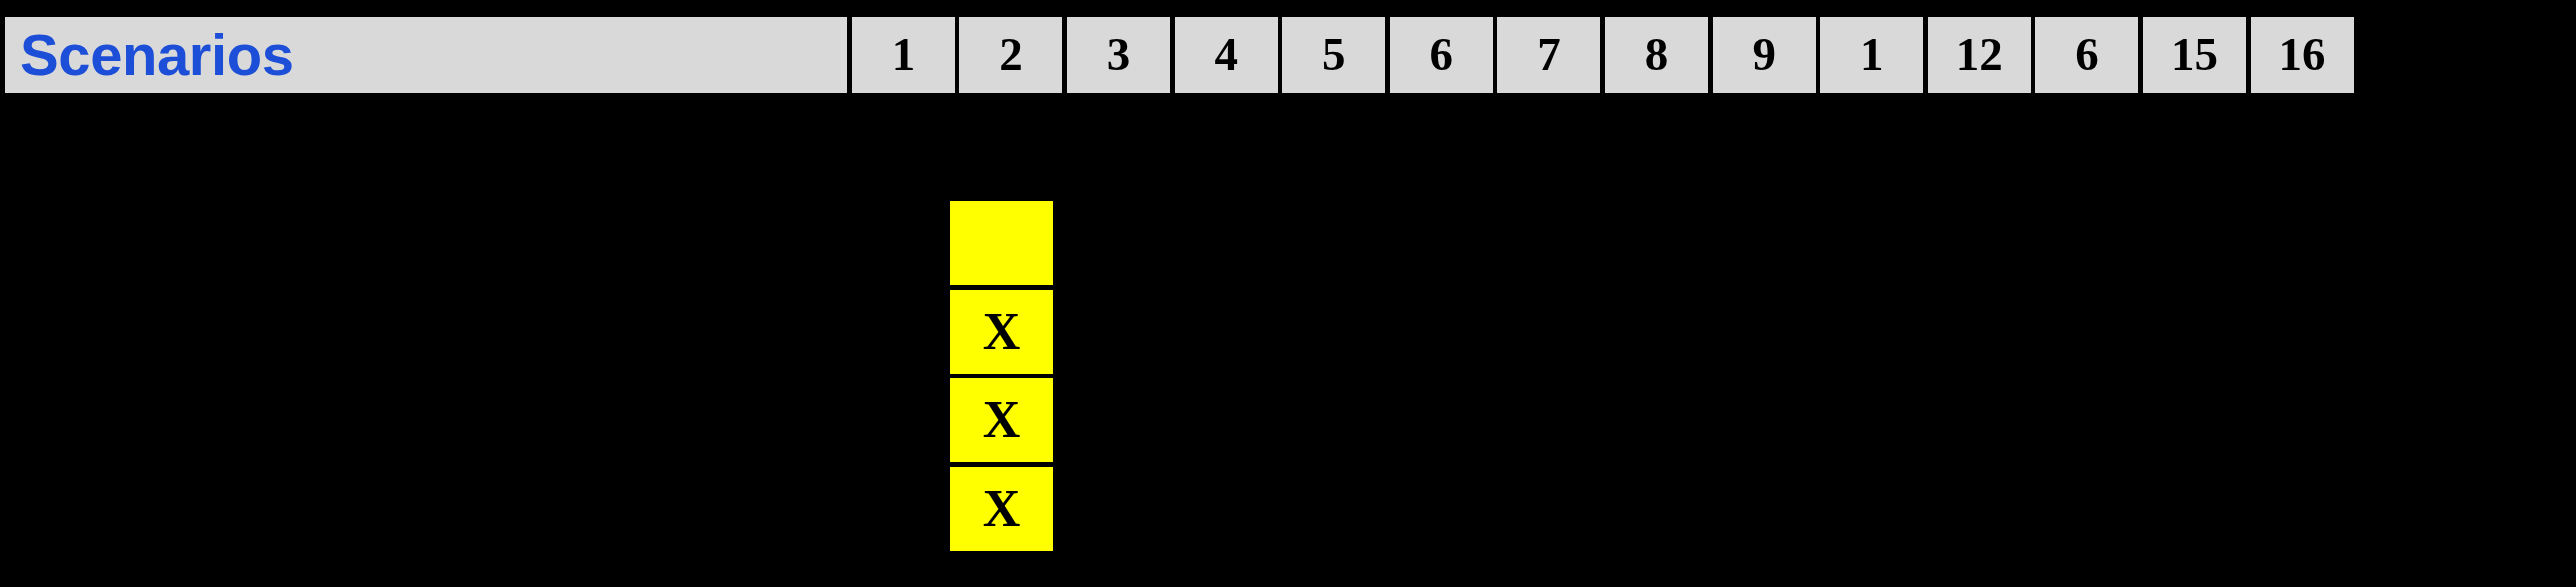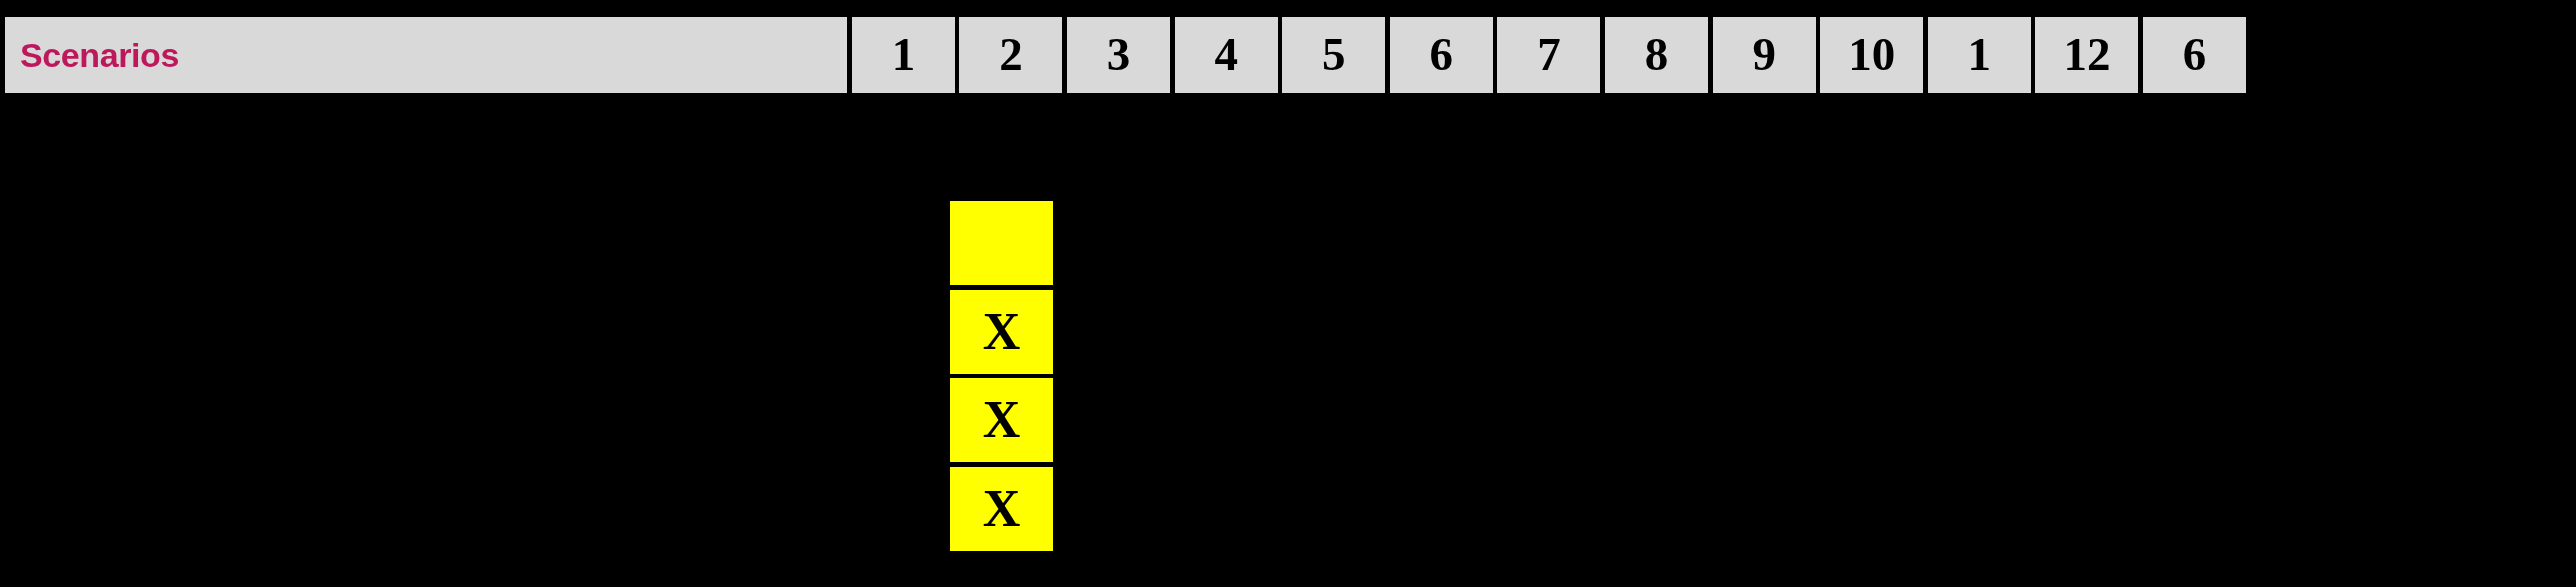--- a/index.html
+++ b/index.html
@@ -37,23 +37,23 @@
   .hdr-cell:last-child { margin-right: 0; }
 
   #scenarios-header {
     width: 844px;
     padding-left: 14.7px;
     justify-content: flex-start;
   }
   #scenarios-header .hdr-text {
     font-family: "Liberation Sans", sans-serif;
     font-weight: bold;
-    font-size: 34px;
+    font-size: 58px;
     line-height: 1;
-    color: #be185d;
+    color: #1d4ed8;
     letter-spacing: -0.4px;
   }
 
   .num-cell {
     width: 105px;
     justify-content: center;
   }
   .num-cell .hdr-text {
     font-family: "Liberation Serif", serif;
     font-weight: bold;
@@ -122,30 +122,33 @@
   <div class="hdr-cell num-cell">
     <span class="hdr-text">7</span>
   </div>
   <div class="hdr-cell num-cell">
     <span class="hdr-text">8</span>
   </div>
   <div class="hdr-cell num-cell">
     <span class="hdr-text">9</span>
   </div>
   <div class="hdr-cell num-cell">
-    <span class="hdr-text">10</span>
-  </div>
-  <div class="hdr-cell num-cell">
     <span class="hdr-text">1</span>
   </div>
   <div class="hdr-cell num-cell">
     <span class="hdr-text">12</span>
   </div>
   <div class="hdr-cell num-cell">
     <span class="hdr-text">6</span>
+  </div>
+  <div class="hdr-cell num-cell">
+    <span class="hdr-text">15</span>
+  </div>
+  <div class="hdr-cell num-cell">
+    <span class="hdr-text">16</span>
   </div>
 
 </div>
 
 <div id="marker-column">
 
   <div class="marker-cell">
     <span class="mark-text"></span>
   </div>
   <div class="marker-cell">

